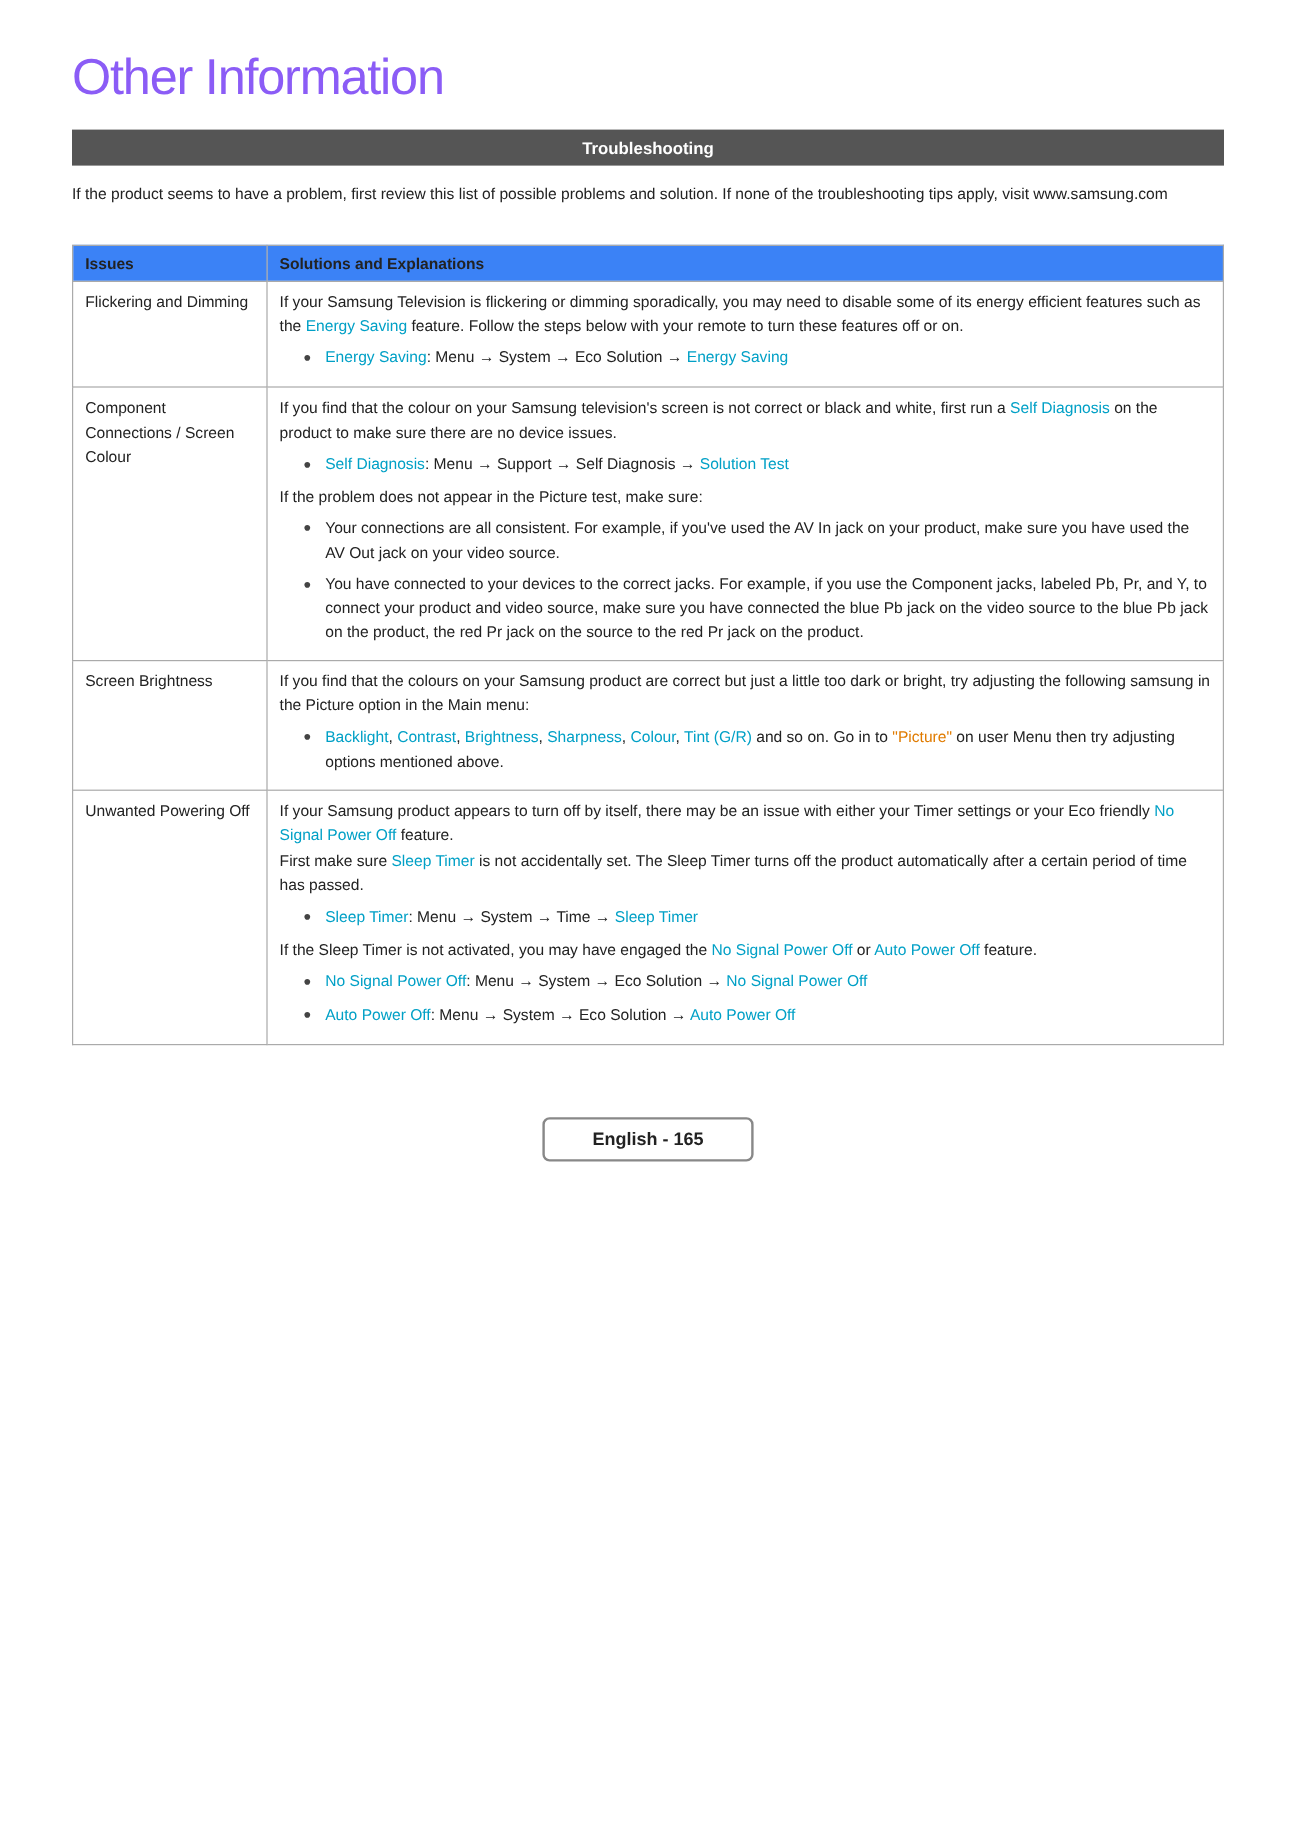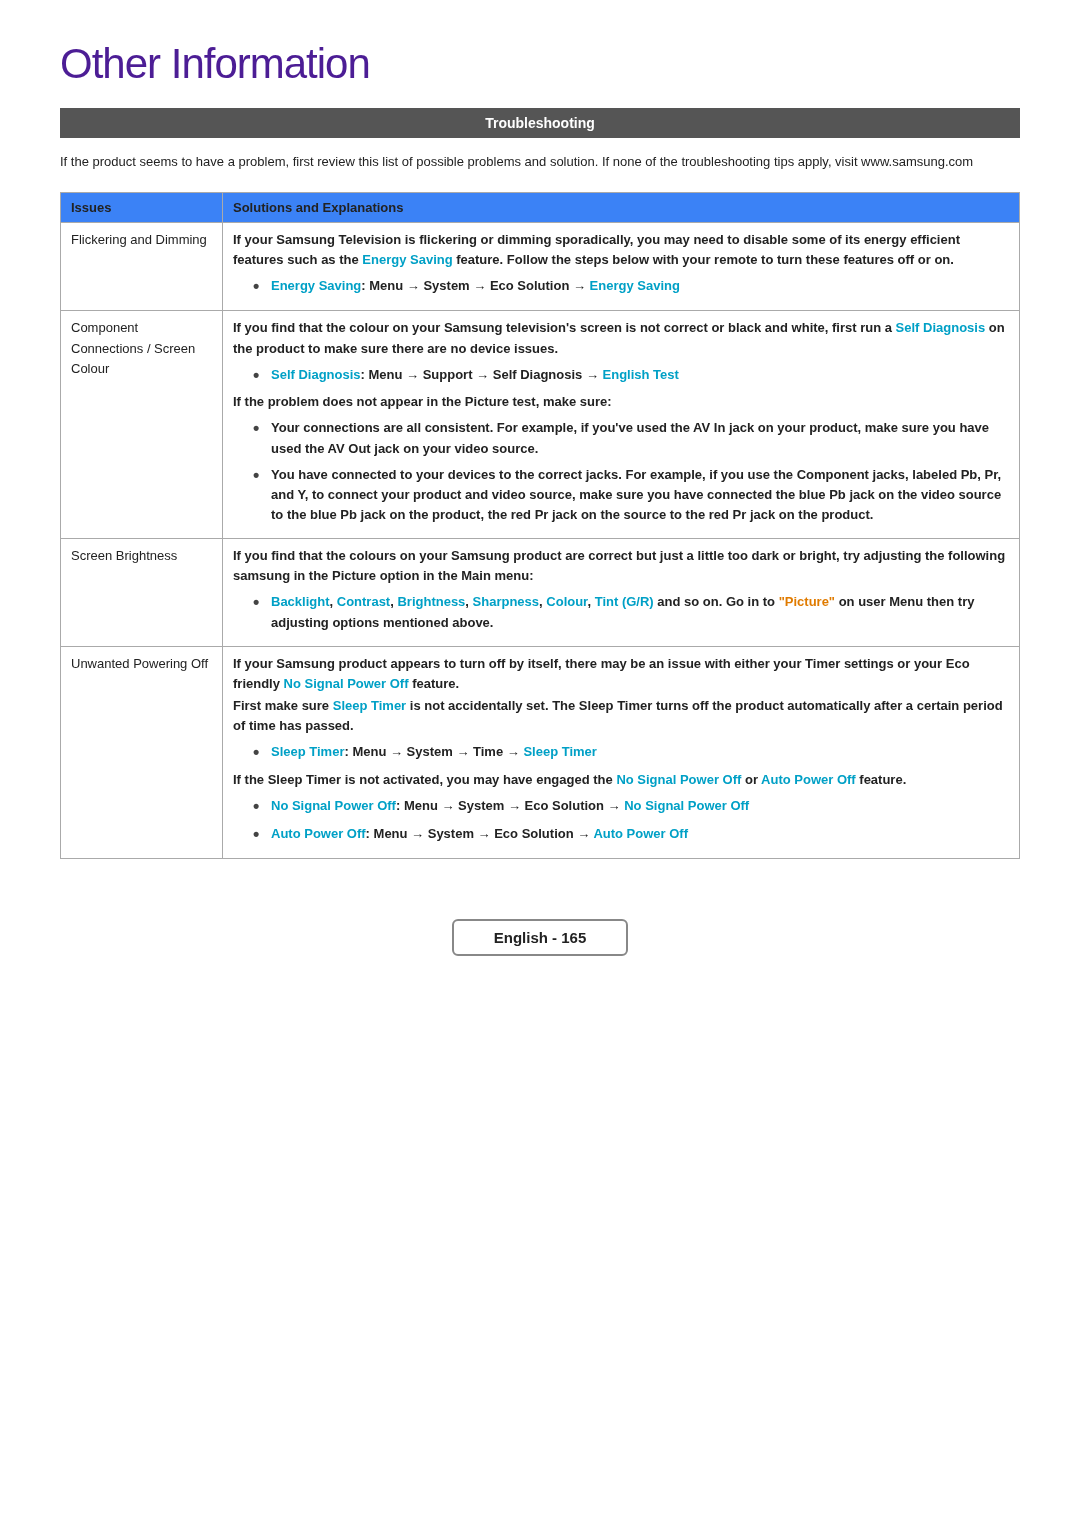--- a/index.html
+++ b/index.html
@@ -8,37 +8,37 @@
       font-size: 13px;
       background: #ffffff;
       color: #222;
       width: 1080px;
       min-height: 1534px;
       padding: 40px 60px 60px 60px;
     }
     h1.page-title {
       font-size: 42px;
       font-weight: 300;
-      color: #4c1d95;
+      color: #8b5cf6;
       margin-bottom: 20px;
       letter-spacing: -1px;
     }
     .section-header {
       background: #555;
       color: #fff;
       text-align: center;
       font-weight: bold;
       font-size: 14px;
       padding: 7px 12px;
       margin-bottom: 14px;
     }
     .intro-text {
       font-size: 13px;
       color: #222;
-      margin-bottom: 20px;
+      margin-bottom: 32px;
       line-height: 1.5;
     }
     table.main-table {
       width: 100%;
       border-collapse: collapse;
       margin-bottom: 30px;
     }
     table.main-table th {
       text-align: left;
       font-weight: bold;
@@ -54,21 +54,20 @@
       padding: 7px 10px;
       vertical-align: top;
       line-height: 1.55;
     }
     td.issue-cell {
       width: 162px;
       vertical-align: top;
     }
     td.solution-cell {
       width: auto;
-      font-weight: bold;
     }
     .link {
       color: #00a0c6;
       text-decoration: none;
     }
     .link-orange {
       color: #e07b00;
       text-decoration: none;
     }
     .bullet-block {
@@ -143,21 +142,21 @@
     </tr>
 
     <tr>
       <td class="issue-cell">Component Connections / Screen Colour</td>
       <td class="solution-cell">
         <p>If you find that the colour on your Samsung television's screen is not correct or black and white, first run a <a class="link">Self Diagnosis</a> on the product to make sure there are no device issues.</p>
         <div class="bullet-block">
           <div class="bullet-item">
             <span class="bullet-dot">•</span>
             <span class="bullet-content">
-              <a class="link">Self Diagnosis</a>: Menu → Support → Self Diagnosis → <a class="link">English Test</a>
+              <a class="link">Self Diagnosis</a>: Menu → Support → Self Diagnosis → <a class="link">Solution Test</a>
             </span>
           </div>
         </div>
         <p class="para-gap">If the problem does not appear in the Picture test, make sure:</p>
         <div class="bullet-block">
           <div class="bullet-item">
             <span class="bullet-dot">•</span>
             <span class="bullet-content">Your connections are all consistent. For example, if you've used the AV In jack on your product, make sure you have used the AV Out jack on your video source.</span>
           </div>
         </div>

